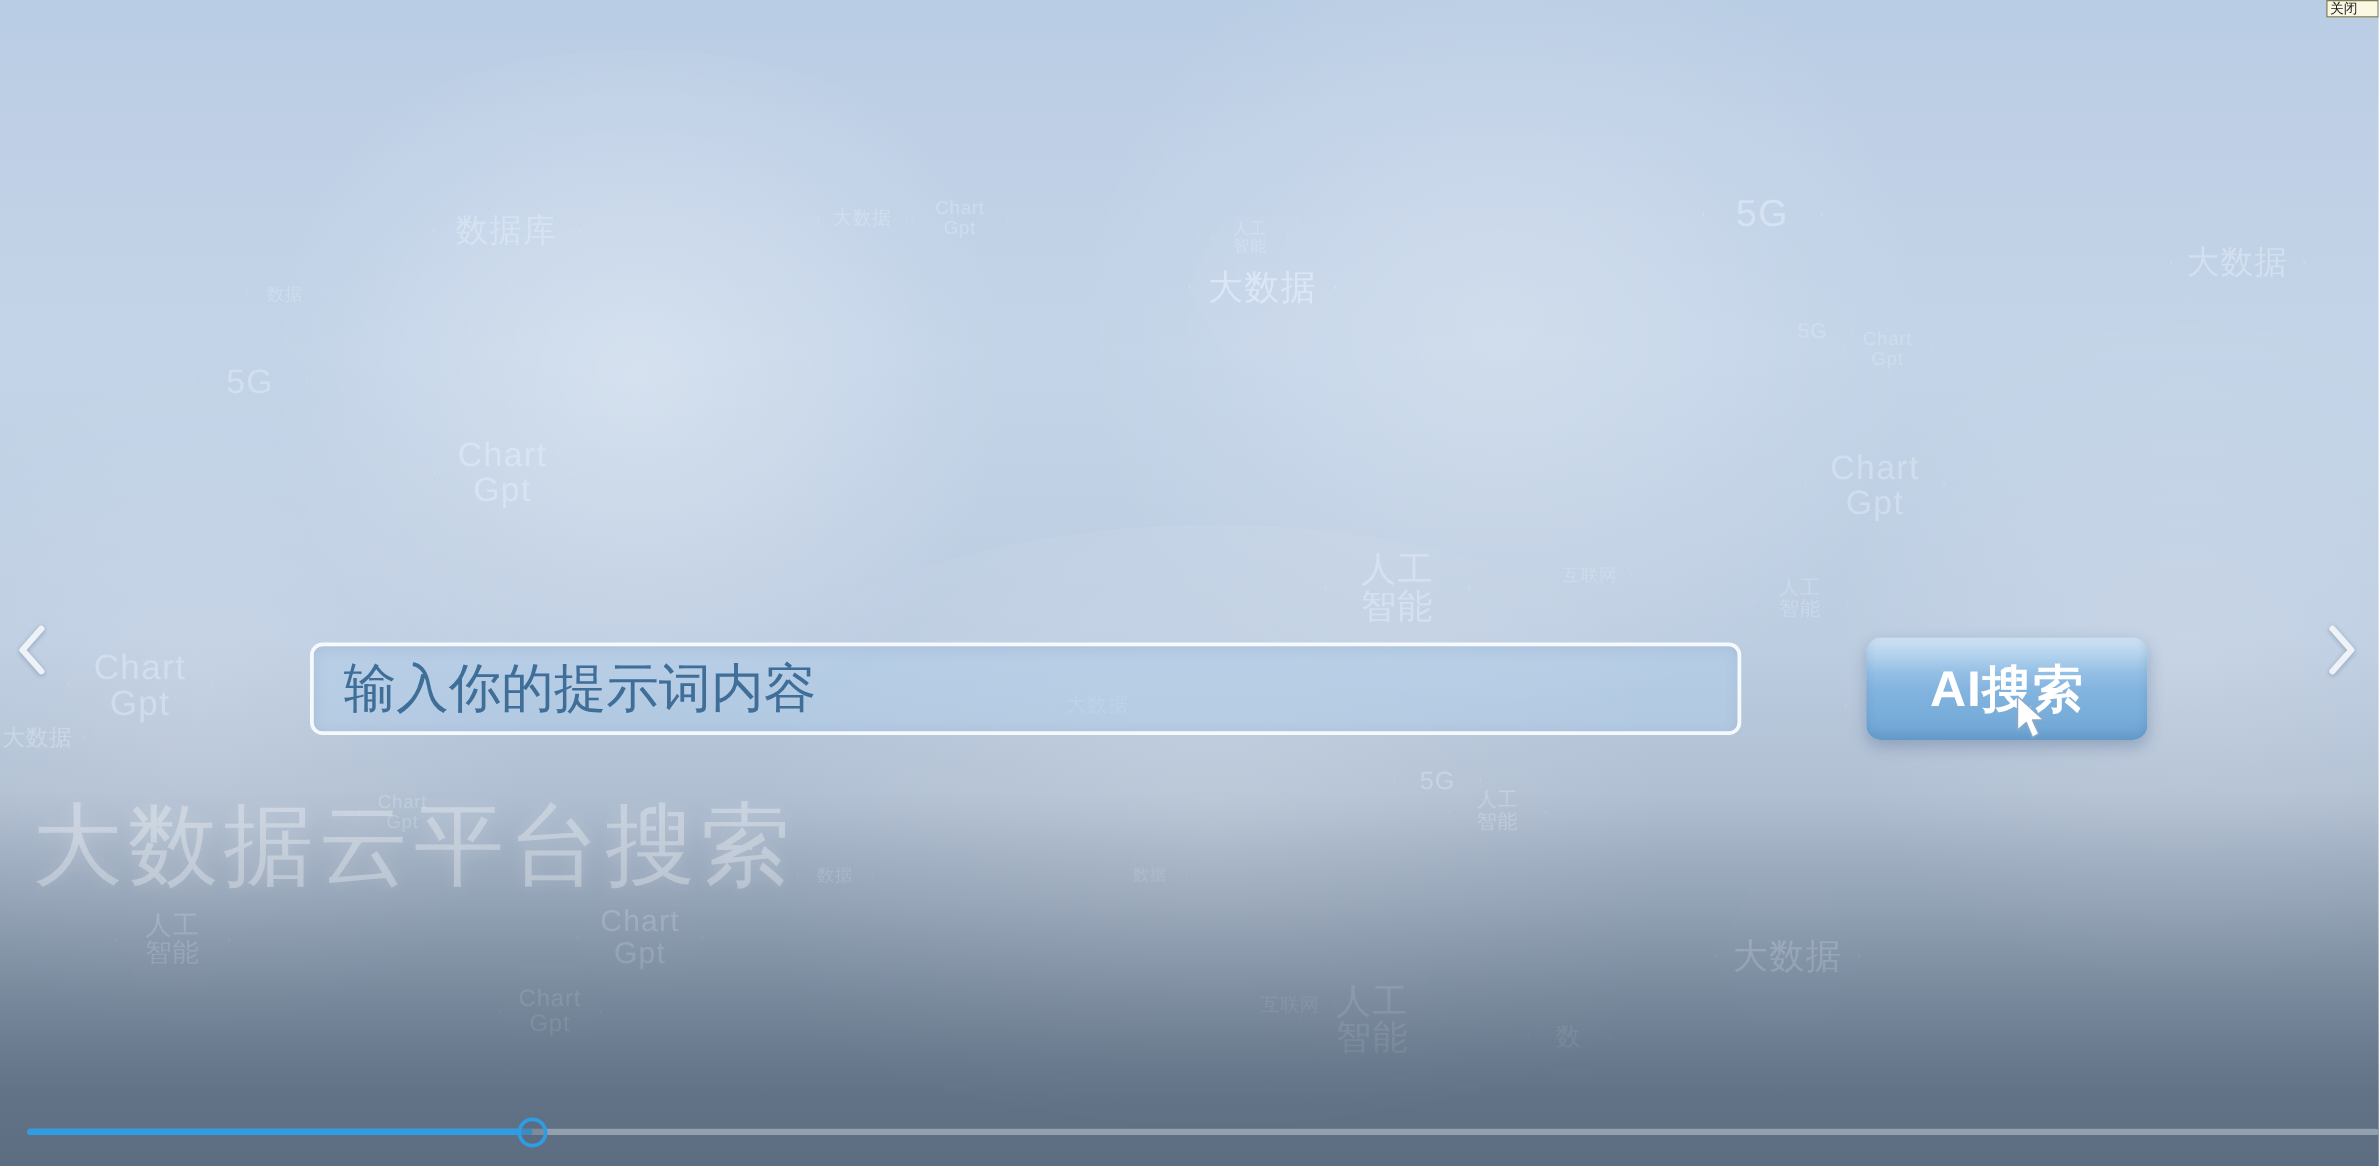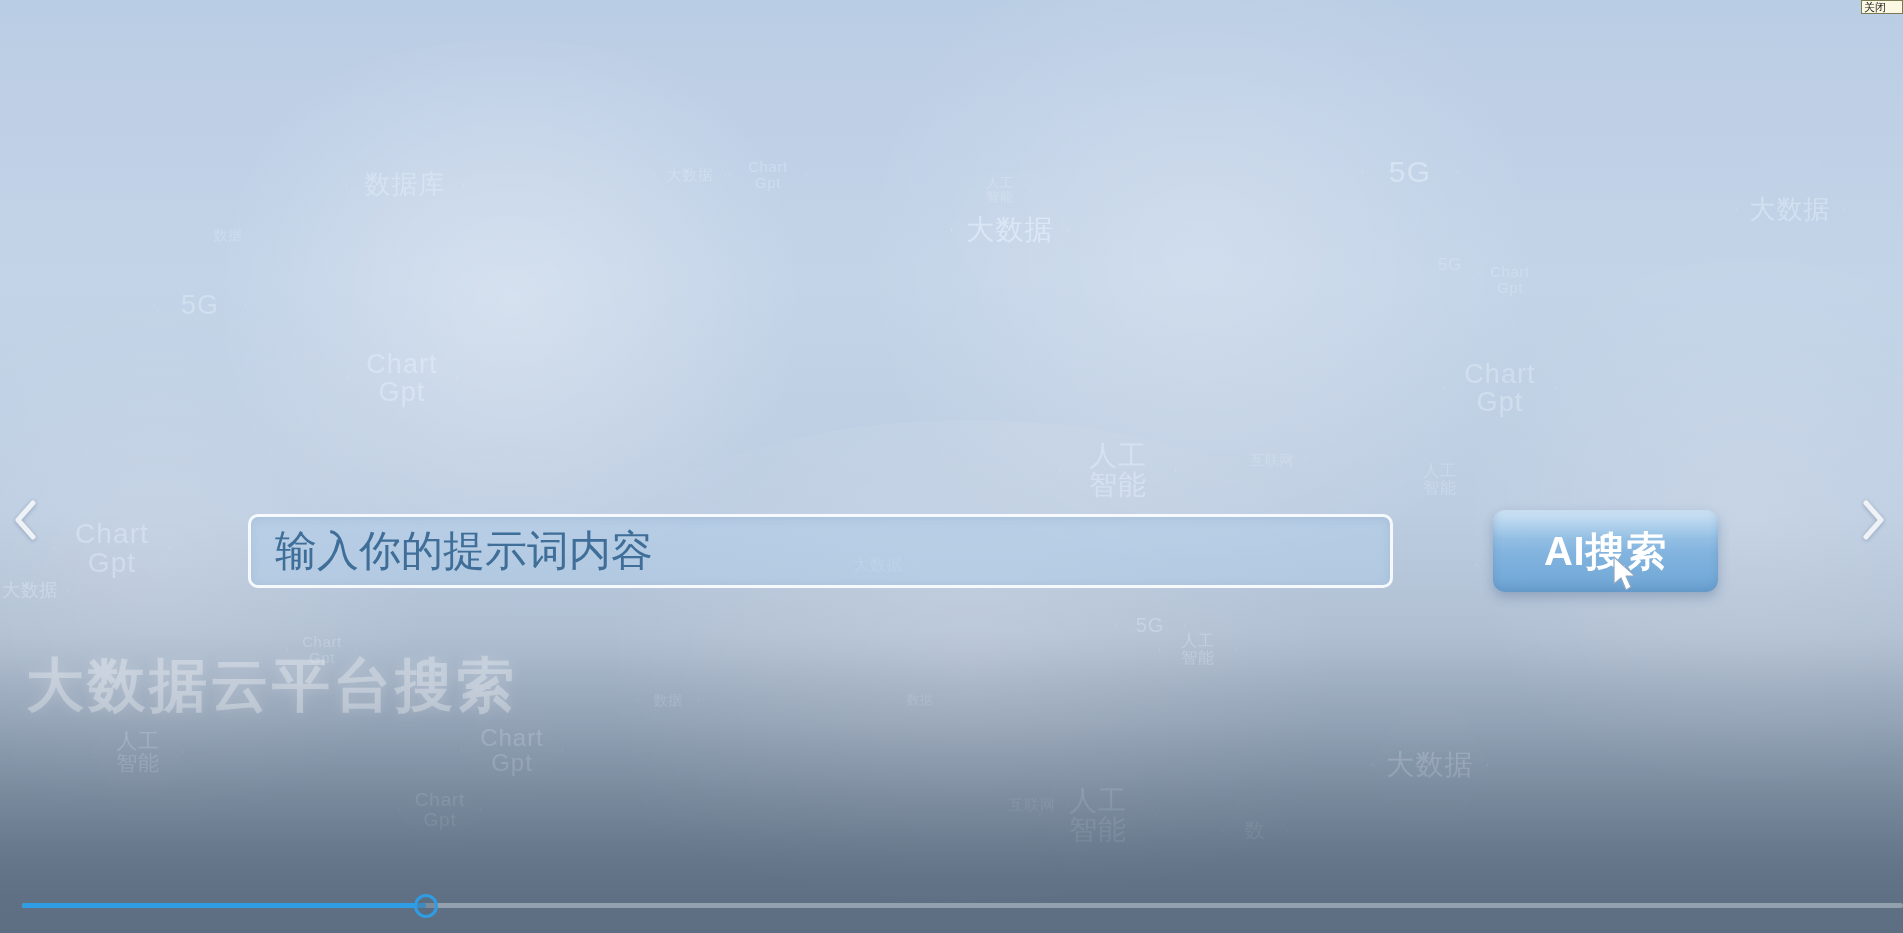--- a/index.html
+++ b/index.html
@@ -67,21 +67,21 @@
       rgba(104,120,140,.62) 62%,
       rgba(95,111,132,.88) 85%,
       rgba(93,110,130,.95) 100%);
     pointer-events:none;
   }
 
   
   .ghost-text {
     position:absolute;
     left:26px; bottom:208px;
-    font-size:58px; font-weight:700;
+    font-size:72px; font-weight:400;
     letter-spacing:.06em;
     color:rgba(255,255,255,.30);
     text-shadow:0 0 14px rgba(255,255,255,.18);
     pointer-events:none;
     white-space:nowrap;
   }
 
   
   .hero-title {
     position:absolute;

